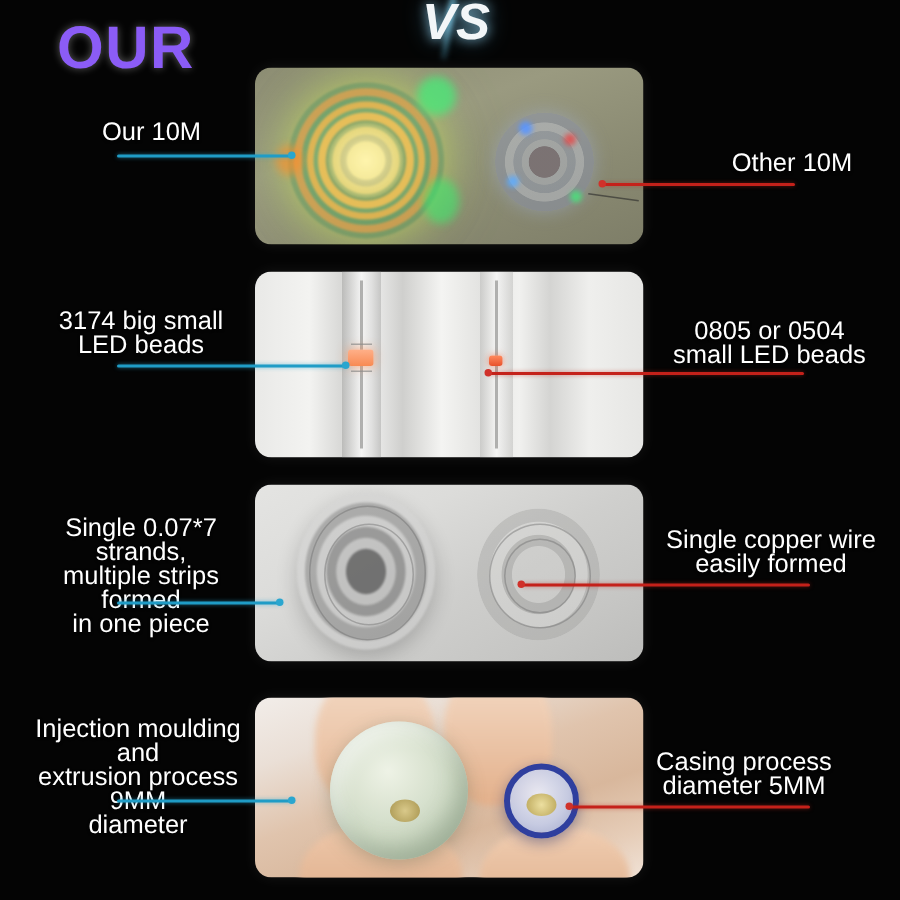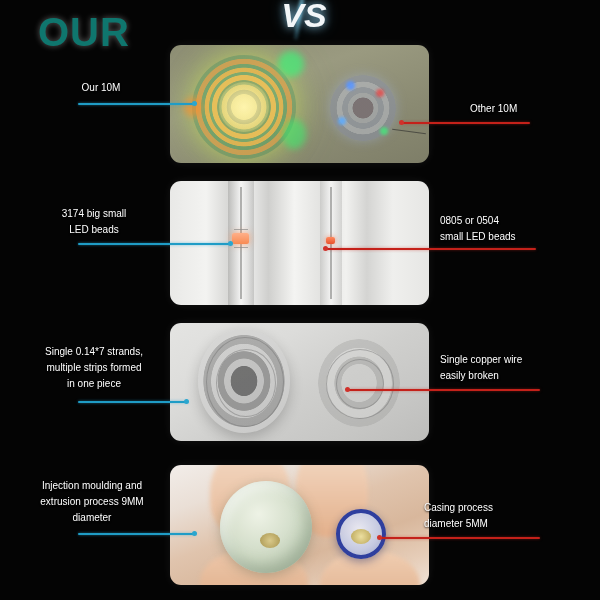--- a/index.html
+++ b/index.html
@@ -7,21 +7,21 @@
     width:600px;height:600px;overflow:hidden;
     font-family:"Liberation Sans","DejaVu Sans",sans-serif;
     background:#030303;position:relative;
   }
   #stage{position:absolute;inset:0;background:#040404;}
 
   
   .hdr-our{
     position:absolute;left:38px;top:12px;
     font-size:40px;font-weight:700;letter-spacing:1px;
-    color:#0f766e;text-shadow:0 0 6px rgba(255,255,255,.35);
+    color:#8b5cf6;text-shadow:0 0 6px rgba(255,255,255,.35);
     line-height:1;
   }
   .hdr-other{
     position:absolute;right:22px;top:12px;
     font-size:40px;font-weight:700;letter-spacing:1px;
     color:#c9c9c9;text-shadow:0 0 6px rgba(200,200,200,.3);
     line-height:1;
   }
   .vs-wrap{
     position:absolute;left:276px;top:-6px;width:56px;height:60px;
@@ -139,25 +139,25 @@
     box-shadow:0 3px 9px rgba(40,50,110,.45);
     box-sizing:border-box;
   }
   .cable-sm::after{
     content:"";position:absolute;left:26%;top:38%;width:20px;height:15px;border-radius:50%;
     background:radial-gradient(circle,#ecdfa0,#b8a355);
   }
 
   
   .lbl{
-    position:absolute;color:#ffffff;font-size:10px;line-height:16px;
+    position:absolute;color:#ffffff;font-size:17px;line-height:16px;
     text-shadow:0 1px 2px rgba(0,0,0,.9);white-space:pre-line;
   }
   .lbl-l{text-align:center;}
-  .lbl-r{}
+  .lbl-r{text-align:center;}
   .ln{position:absolute;height:2px;border-radius:1px;}
   .ln-l{background:#1f9cc6;box-shadow:0 0 3px rgba(40,170,215,.6);}
   .ln-r{background:#c4211a;box-shadow:0 0 3px rgba(200,40,30,.5);}
   .dot{position:absolute;width:5px;height:5px;border-radius:50%;}
   .dot-l{background:#2aa6cf;}
   .dot-r{background:#d0312a;}
 </style>
 </head>
 <body>
 
@@ -216,28 +216,28 @@
   <div class="panel" style="top:323px;height:118px;">
     <div class="photo p3">
       <div class="bundle b-left"></div>
       <div class="bundle b-right"></div>
       <div class="strand" style="left:36px;top:14px;width:76px;height:88px;"></div>
       <div class="strand" style="left:46px;top:26px;width:58px;height:66px;"></div>
       <div class="strand" style="left:156px;top:26px;width:66px;height:68px;"></div>
       <div class="strand" style="left:166px;top:36px;width:46px;height:48px;"></div>
     </div>
   </div>
-  <div class="lbl lbl-l" style="left:14px;top:344px;width:160px;">Single 0.14*7 strands,
+  <div class="lbl lbl-l" style="left:14px;top:344px;width:160px;">Single 0.07*7 strands,
 multiple strips formed
 in one piece</div>
   <div class="ln ln-l" style="left:78px;top:401px;width:110px;"></div>
   <div class="dot dot-l" style="left:184px;top:399px;"></div>
 
   <div class="lbl lbl-r" style="right:12px;top:352px;width:148px;">Single copper wire
-easily broken</div>
+easily formed</div>
   <div class="ln ln-r" style="left:348px;top:389px;width:192px;"></div>
   <div class="dot dot-r" style="left:345px;top:387px;"></div>
 
   <div class="panel" style="top:465px;height:120px;">
     <div class="photo p4">
       <div class="finger f1"></div>
       <div class="finger f2"></div>
       <div class="finger f3"></div>
       <div class="finger f4"></div>
       <div class="cable-big"></div>

